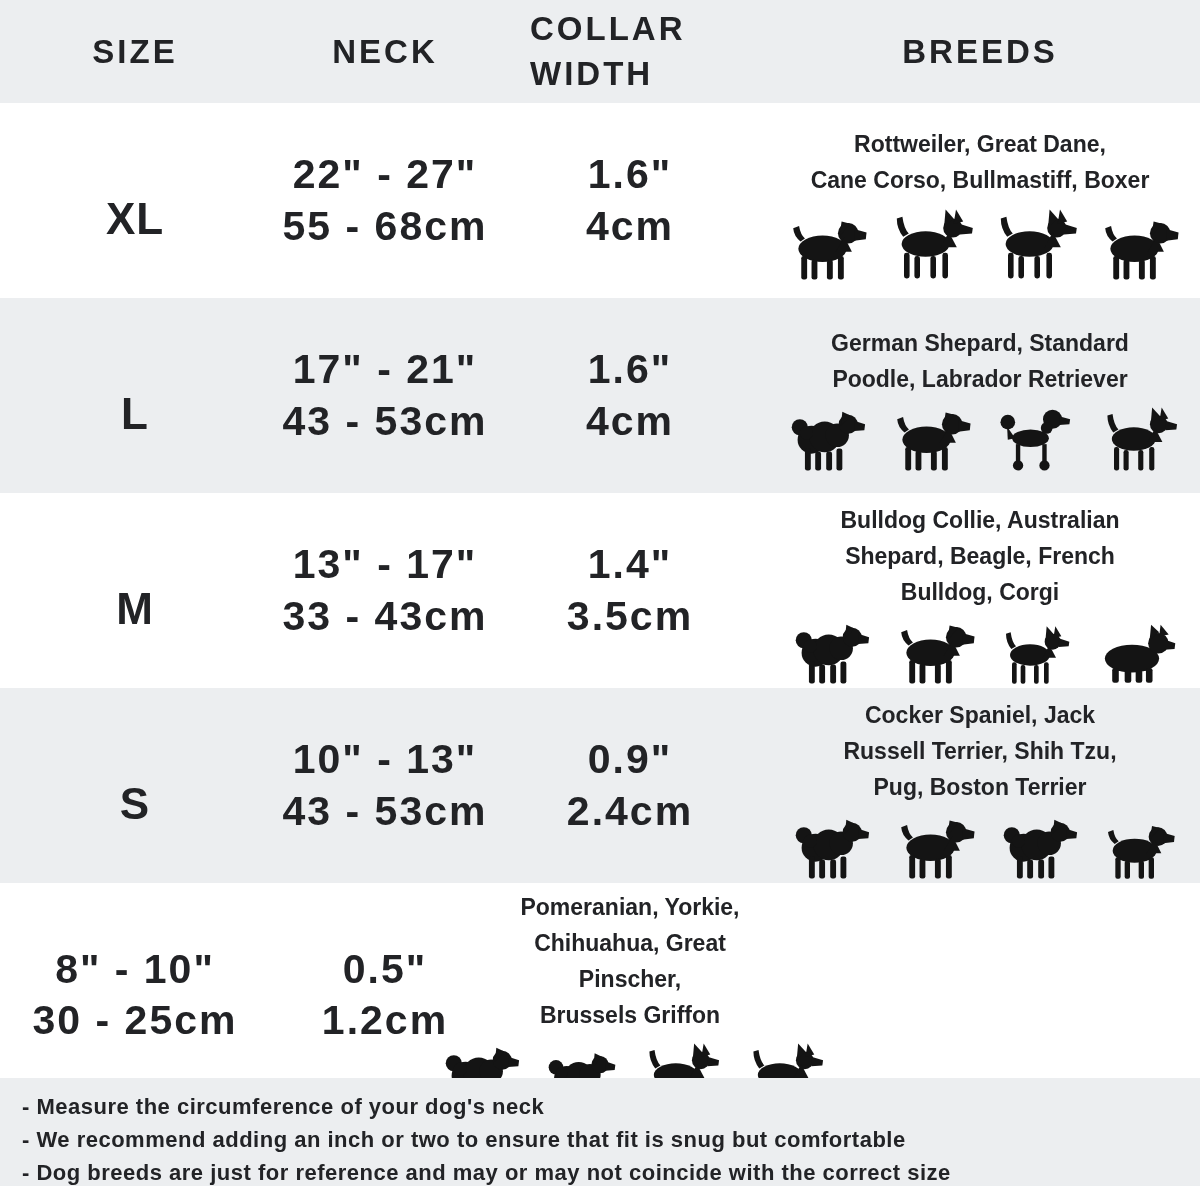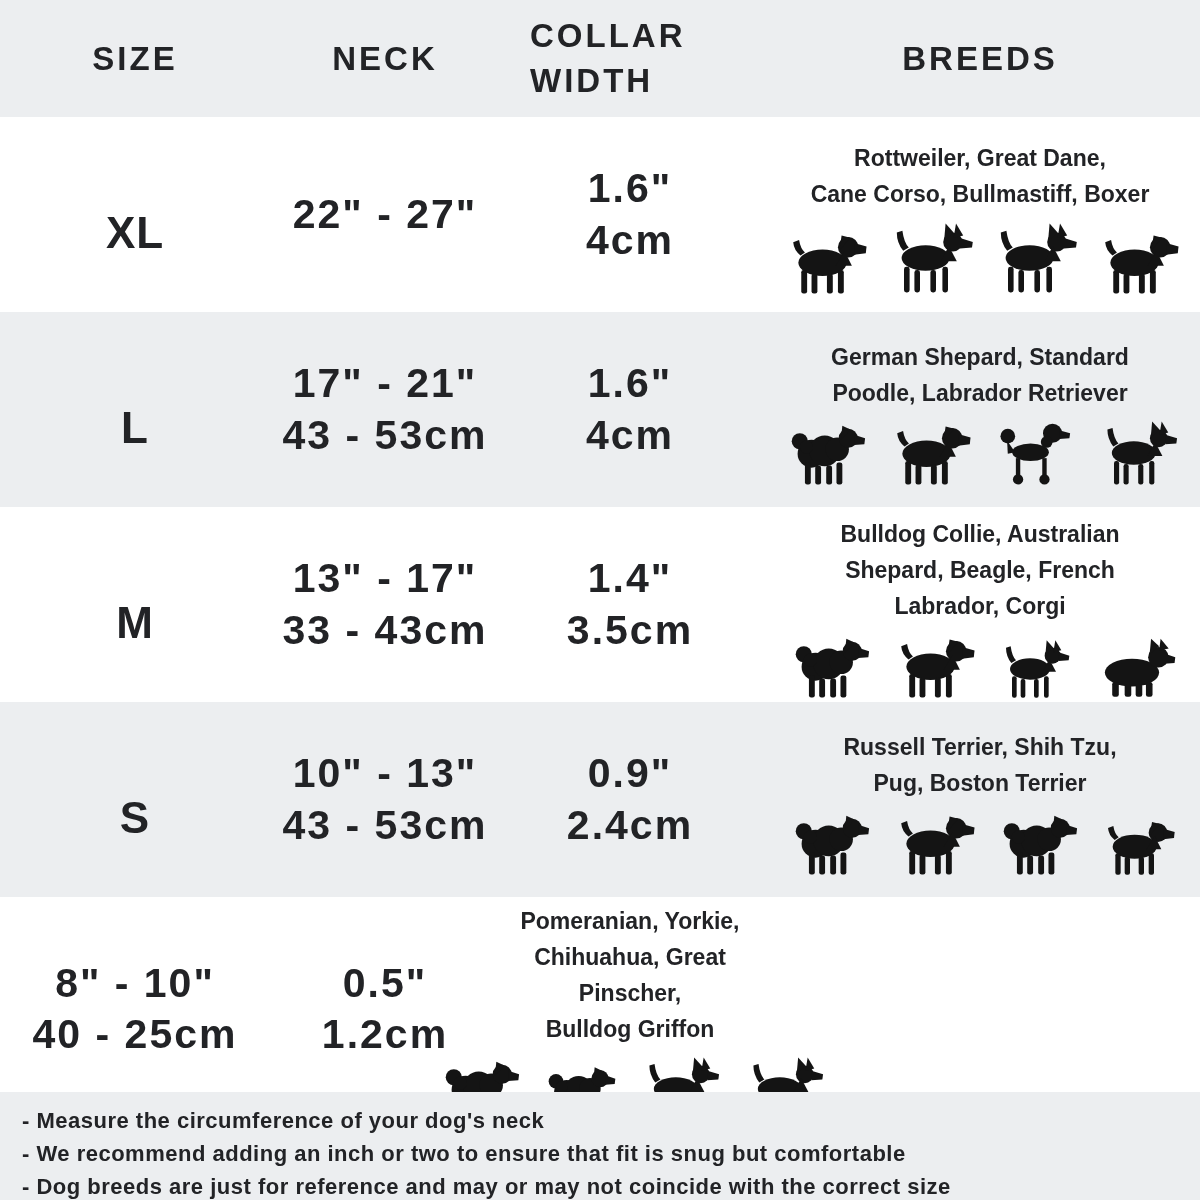--- a/index.html
+++ b/index.html
@@ -9,21 +9,21 @@
     font-family:"Liberation Sans","DejaVu Sans",sans-serif;
     color:#222326;
     overflow:hidden;
   }
   .sheet{width:1200px;height:1200px;display:flex;flex-direction:column;}
   .grid-row{display:grid;grid-template-columns:270px 230px 260px 440px;}
   .stripe{background:#ECEEF0;}
   .plain{background:#FFFFFF;}
 
   
-  .thead{height:117px;}
+  .thead{height:103px;}
   .th{display:flex;align-items:center;justify-content:center;
       font-size:33px;font-weight:700;letter-spacing:3px;}
   .th-width-inner{display:block;width:200px;text-align:left;line-height:1.35;}
 
   
   .trow{height:195px;}
   .td{display:flex;align-items:center;justify-content:center;}
   .size-cell{font-size:44px;font-weight:700;letter-spacing:1px;margin-top:36px;}
   .meas-cell{flex-direction:column;font-size:41px;font-weight:700;
              letter-spacing:2px;line-height:1.25;text-align:center;}
@@ -118,20 +118,21 @@
     <div class="th">
       <span class="th-width-inner">COLLAR WIDTH</span>
     </div>
     <div class="th">BREEDS</div>
   </div>
 
   <div class="grid-row trow plain">
     <div class="td size-cell">XL</div>
     <div class="td meas-cell">
       <div>22" - 27"</div>
+      <div>55 - 68cm</div>
     </div>
     <div class="td meas-cell">
       <div>1.6"</div>
       <div>4cm</div>
     </div>
     <div class="td breeds-cell">
       <div class="breed-text">
         <div>Rottweiler, Great Dane,</div>
         <div>Cane Corso, Bullmastiff, Boxer</div>
       </div>
@@ -191,21 +192,21 @@
       <div>33 - 43cm</div>
     </div>
     <div class="td meas-cell">
       <div>1.4"</div>
       <div>3.5cm</div>
     </div>
     <div class="td breeds-cell">
       <div class="breed-text">
         <div>Bulldog Collie, Australian</div>
         <div>Shepard, Beagle, French</div>
-        <div>Labrador, Corgi</div>
+        <div>Bulldog, Corgi</div>
       </div>
       <div class="dogs">
         <svg class="dog" viewBox="0 0 120 90">
             <use href="#dog-fluffy"></use>
           </svg>
         <svg class="dog" viewBox="0 0 120 90">
             <use href="#dog-stocky"></use>
           </svg>
         <svg class="dog small" viewBox="0 0 120 90">
             <use href="#dog-pointy"></use>
@@ -222,20 +223,21 @@
     <div class="td meas-cell">
       <div>10" - 13"</div>
       <div>43 - 53cm</div>
     </div>
     <div class="td meas-cell">
       <div>0.9"</div>
       <div>2.4cm</div>
     </div>
     <div class="td breeds-cell">
       <div class="breed-text">
+        <div>Cocker Spaniel, Jack</div>
         <div>Russell Terrier, Shih Tzu,</div>
         <div>Pug, Boston Terrier</div>
       </div>
       <div class="dogs">
         <svg class="dog" viewBox="0 0 120 90">
             <use href="#dog-fluffy"></use>
           </svg>
         <svg class="dog" viewBox="0 0 120 90">
             <use href="#dog-stocky"></use>
           </svg>
@@ -245,31 +247,31 @@
         <svg class="dog small" viewBox="0 0 120 90">
             <use href="#dog-stocky"></use>
           </svg>
       </div>
     </div>
   </div>
 
   <div class="grid-row trow plain">
     <div class="td meas-cell">
       <div>8" - 10"</div>
-      <div>40 - 25cm</div>
+      <div>30 - 25cm</div>
     </div>
     <div class="td meas-cell">
       <div>0.5"</div>
       <div>1.2cm</div>
     </div>
     <div class="td breeds-cell">
       <div class="breed-text">
         <div>Pomeranian, Yorkie,</div>
         <div>Chihuahua, Great Pinscher,</div>
-        <div>Bulldog Griffon</div>
+        <div>Brussels Griffon</div>
       </div>
       <div class="dogs">
         <svg class="dog" viewBox="0 0 120 90">
             <use href="#dog-fluffy"></use>
           </svg>
         <svg class="dog small" viewBox="0 0 120 90">
             <use href="#dog-fluffy"></use>
           </svg>
         <svg class="dog" viewBox="0 0 120 90">
             <use href="#dog-pointy"></use>

